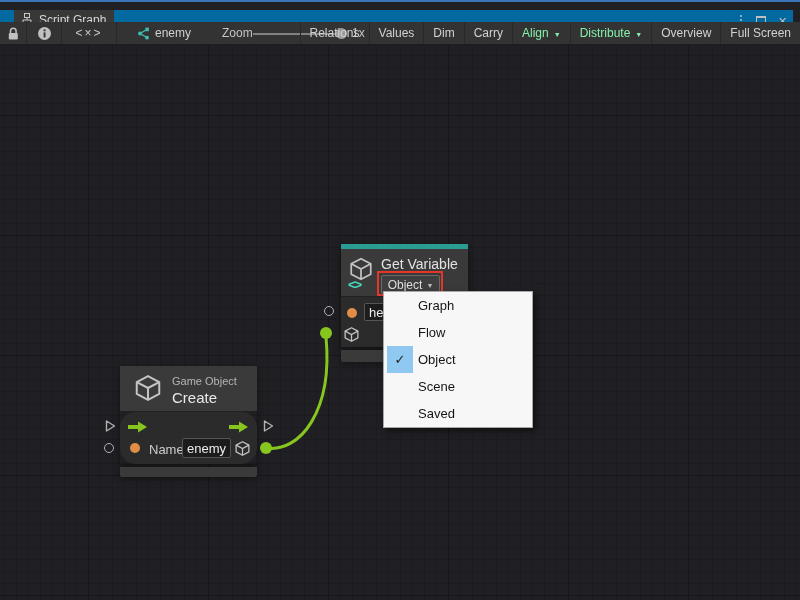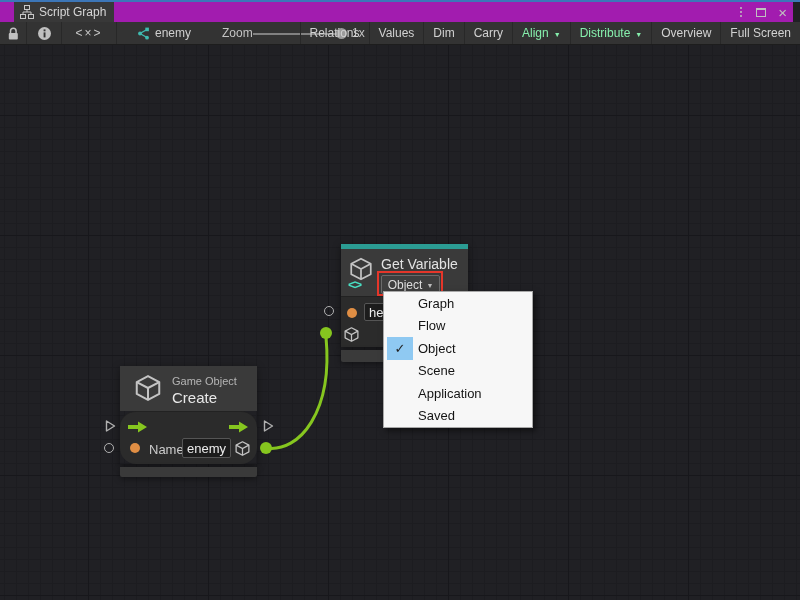--- a/index.html
+++ b/index.html
@@ -2,21 +2,21 @@
 <html><head>
 <meta charset="utf-8">
 <style>
   * { margin:0; padding:0; box-sizing:border-box; }
   html,body { width:800px; height:600px; overflow:hidden; background:#202024;
     font-family:"Liberation Sans","DejaVu Sans",sans-serif; }
   .window { position:absolute; top:0; left:0; width:800px; height:600px; }
 
   
   .focus-line { position:absolute; top:0; left:0; width:800px; height:2px; background:#3c76b8; }
-  .tabbar { position:absolute; top:2px; left:0; width:793px; height:20px; background:#a21caf; }
+  .tabbar { position:absolute; top:10px; left:0; width:793px; height:20px; background:#0369a1; }
   .tab { position:absolute; left:14px; top:0; height:20px; width:100px; background:#383838;
     display:flex; align-items:center; gap:5px; padding-left:6px; color:#d6d6d6; font-size:12px; }
   .win-controls { position:absolute; right:4px; top:0; height:20px; display:flex; align-items:center; gap:10px; }
   .kebab { display:flex; flex-direction:column; gap:2px; padding:2px 4px; }
   .kebab i { width:2px; height:2px; background:#c0c0c0; border-radius:50%; display:block; }
   .maxbox { width:10px; height:9px; border:1px solid #c0c0c0; border-top:2px solid #c0c0c0; }
   .closex { color:#c0c0c0; font-size:15px; line-height:15px; padding:0 2px; }
 
   
   .toolbar { position:absolute; top:22px; left:0; width:800px; height:23px; background:#333333;
@@ -273,22 +273,18 @@
       <div class="menu-item checked">
         <span class="mi-icon">✓</span>
         <span class="mi-label">Object</span>
       </div>
       <div class="menu-item">
         <span class="mi-icon"></span>
         <span class="mi-label">Scene</span>
       </div>
       <div class="menu-item">
         <span class="mi-icon"></span>
-        <span class="mi-label">Application</span>
-      </div>
-      <div class="menu-item">
-        <span class="mi-icon"></span>
         <span class="mi-label">Saved</span>
       </div>
     </div>
 
   </div>
 </div>
 
 </body></html>

